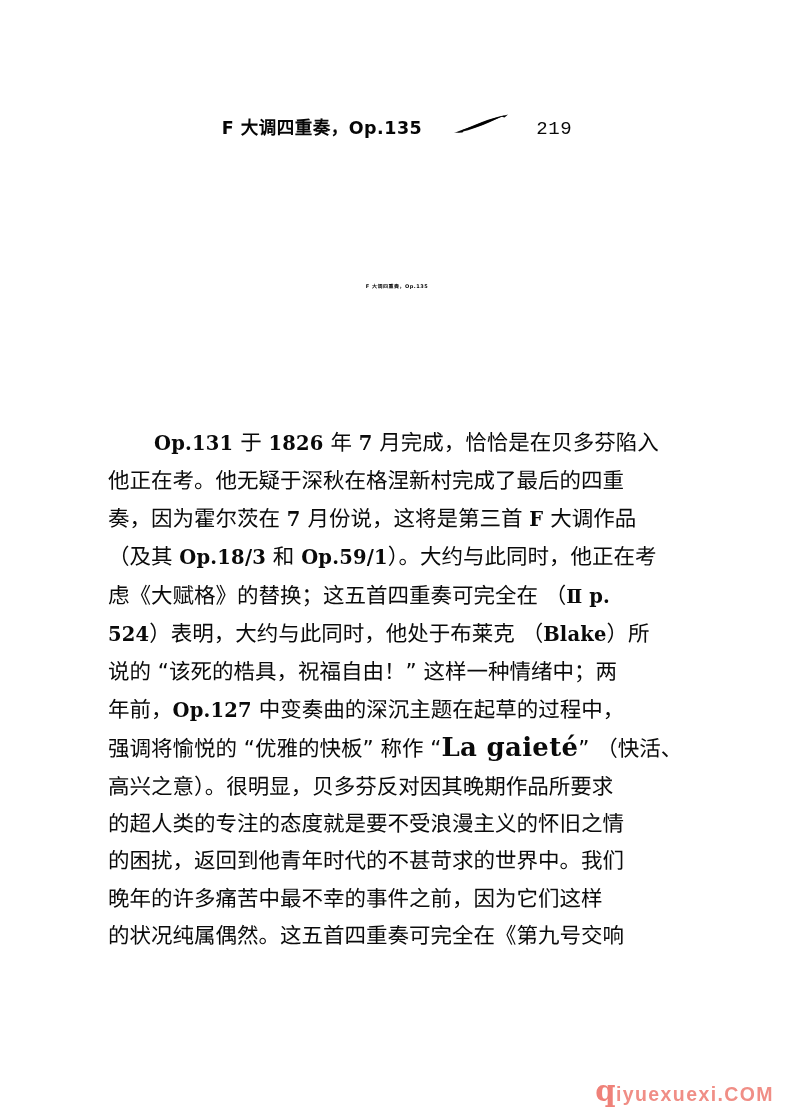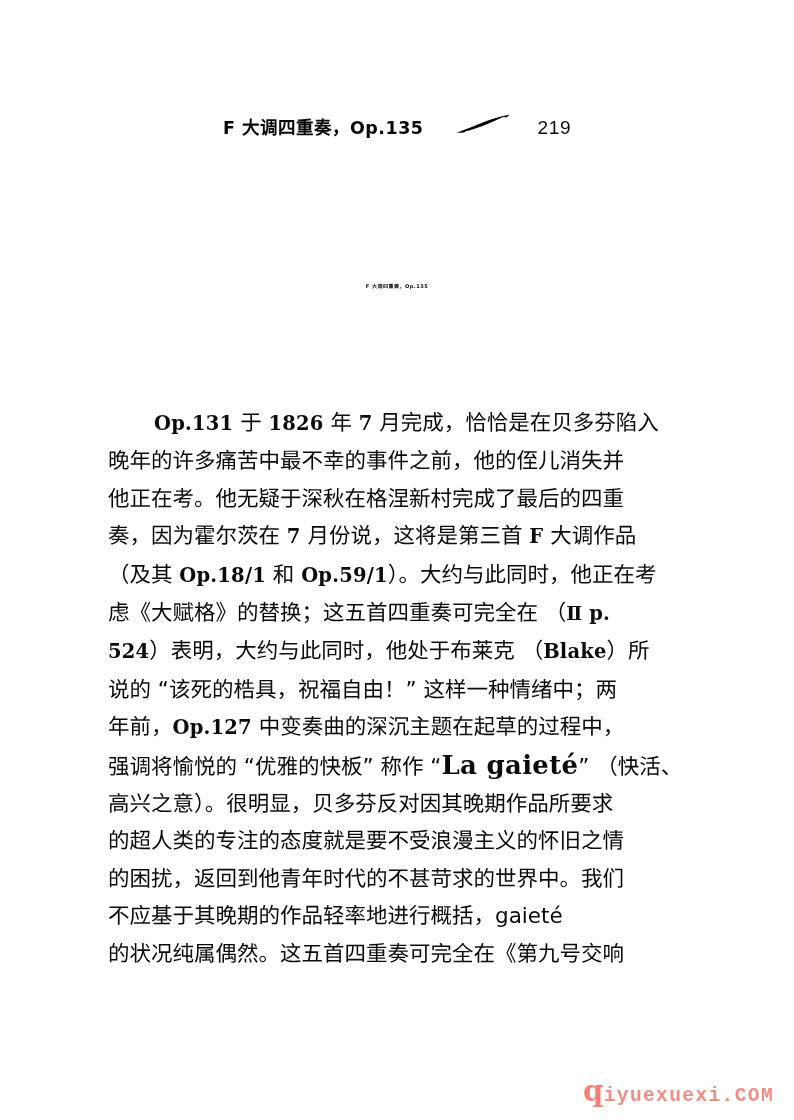--- a/index.html
+++ b/index.html
@@ -62,21 +62,21 @@
     flex: none;
   }
 
   .header-ornament svg {
     display: block;
     width: 58px;
     height: 22px;
   }
 
   .header-folio {
-    font-family: Liberation Sans, sans-serif;
+    font-family: Liberation Mono, monospace;
     font-size: 19px;
     color: #090909;
     letter-spacing: 0.6px;
     white-space: nowrap;
   }
 
   
   .chapter-title {
     position: absolute;
     left: 0;
@@ -88,21 +88,21 @@
     line-height: 1;
     color: #080808;
     letter-spacing: 0.5px;
     white-space: nowrap;
   }
 
   
   .body-block {
     position: absolute;
     left: 108px;
-    top: 404px;
+    top: 424px;
     width: 580px;
   }
 
   .body-line {
     font-family: "DejaVu Sans", sans-serif;
     font-size: 21.5px;
     line-height: 37.4px;
     color: #0a0a0a;
     white-space: nowrap;
     letter-spacing: 0;
@@ -146,21 +146,21 @@
   .watermark-q {
     font-family: "DejaVu Serif", serif;
     font-weight: bold;
     font-size: 29px;
     line-height: 1;
     color: #ef8179;
     letter-spacing: 0.5px;
   }
 
   .watermark-rest {
-    font-family: Liberation Mono, monospace;
+    font-family: Liberation Sans, sans-serif;
     font-weight: bold;
     font-size: 19.5px;
     line-height: 1;
     color: #f08e86;
     letter-spacing: 1.4px;
   }
 </style>
 </head>
 <body>
 
@@ -180,33 +180,32 @@
       </span>
 
       <span class="header-folio">219</span>
     </div>
   </div>
 
   <h1 class="chapter-title" style="font-size: 5px;">F 大调四重奏，Op.135</h1>
 
   <div class="body-block" id="body-block">
       <div class="body-line indent"><span class="lat">Op.131</span><span> 于 </span><span class="lat">1826</span><span> 年 </span><span class="lat">7</span><span> 月完成，恰恰是在贝多芬陷入</span></div>
-      <div class="body-line"><span>晚年的许多痛苦中最不幸的事件之前，他的侄儿消失并</span></div>
       <div class="body-line"><span>他正在考。他无疑于深秋在格涅新村完成了最后的四重</span></div>
       <div class="body-line"><span>奏，因为霍尔茨在 </span><span class="lat">7</span><span> 月份说，这将是第三首 </span><span class="lat">F</span><span> 大调作品</span></div>
-      <div class="body-line"><span>（及其 </span><span class="lat">Op.18/1</span><span> 和 </span><span class="lat">Op.59/1</span><span>）。大约与此同时，他正在考</span></div>
+      <div class="body-line"><span>（及其 </span><span class="lat">Op.18/3</span><span> 和 </span><span class="lat">Op.59/1</span><span>）。大约与此同时，他正在考</span></div>
       <div class="body-line"><span>虑《大赋格》的替换；这五首四重奏可完全在 （</span><span class="roman-num">Ⅱ</span><span> </span><span class="lat">p.</span></div>
       <div class="body-line"><span class="lat">524</span><span>）表明，大约与此同时，他处于布莱克 （</span><span class="lat">Blake</span><span>）所</span></div>
       <div class="body-line"><span>说的 “该死的梏具，祝福自由！” 这样一种情绪中；两</span></div>
       <div class="body-line"><span>年前，</span><span class="lat">Op.127</span><span> 中变奏曲的深沉主题在起草的过程中，</span></div>
       <div class="body-line"><span>强调将愉悦的 “优雅的快板” 称作 “</span><span class="lat-it">La gaieté</span><span>” （快活、</span></div>
       <div class="body-line"><span>高兴之意）。很明显，贝多芬反对因其晚期作品所要求</span></div>
       <div class="body-line"><span>的超人类的专注的态度就是要不受浪漫主义的怀旧之情</span></div>
       <div class="body-line"><span>的困扰，返回到他青年时代的不甚苛求的世界中。我们</span></div>
-      <div class="body-line"><span>不应基于其晚期的作品轻率地进行概括，gaieté</span></div>
+      <div class="body-line"><span>晚年的许多痛苦中最不幸的事件之前，因为它们这样</span></div>
       <div class="body-line"><span>的状况纯属偶然。这五首四重奏可完全在《第九号交响</span></div>
     </div>
 
   <div class="watermark">
     <span class="watermark-q">q</span>
     <span class="watermark-rest">iyuexuexi.COM</span>
   </div>
 
 </div>
 

